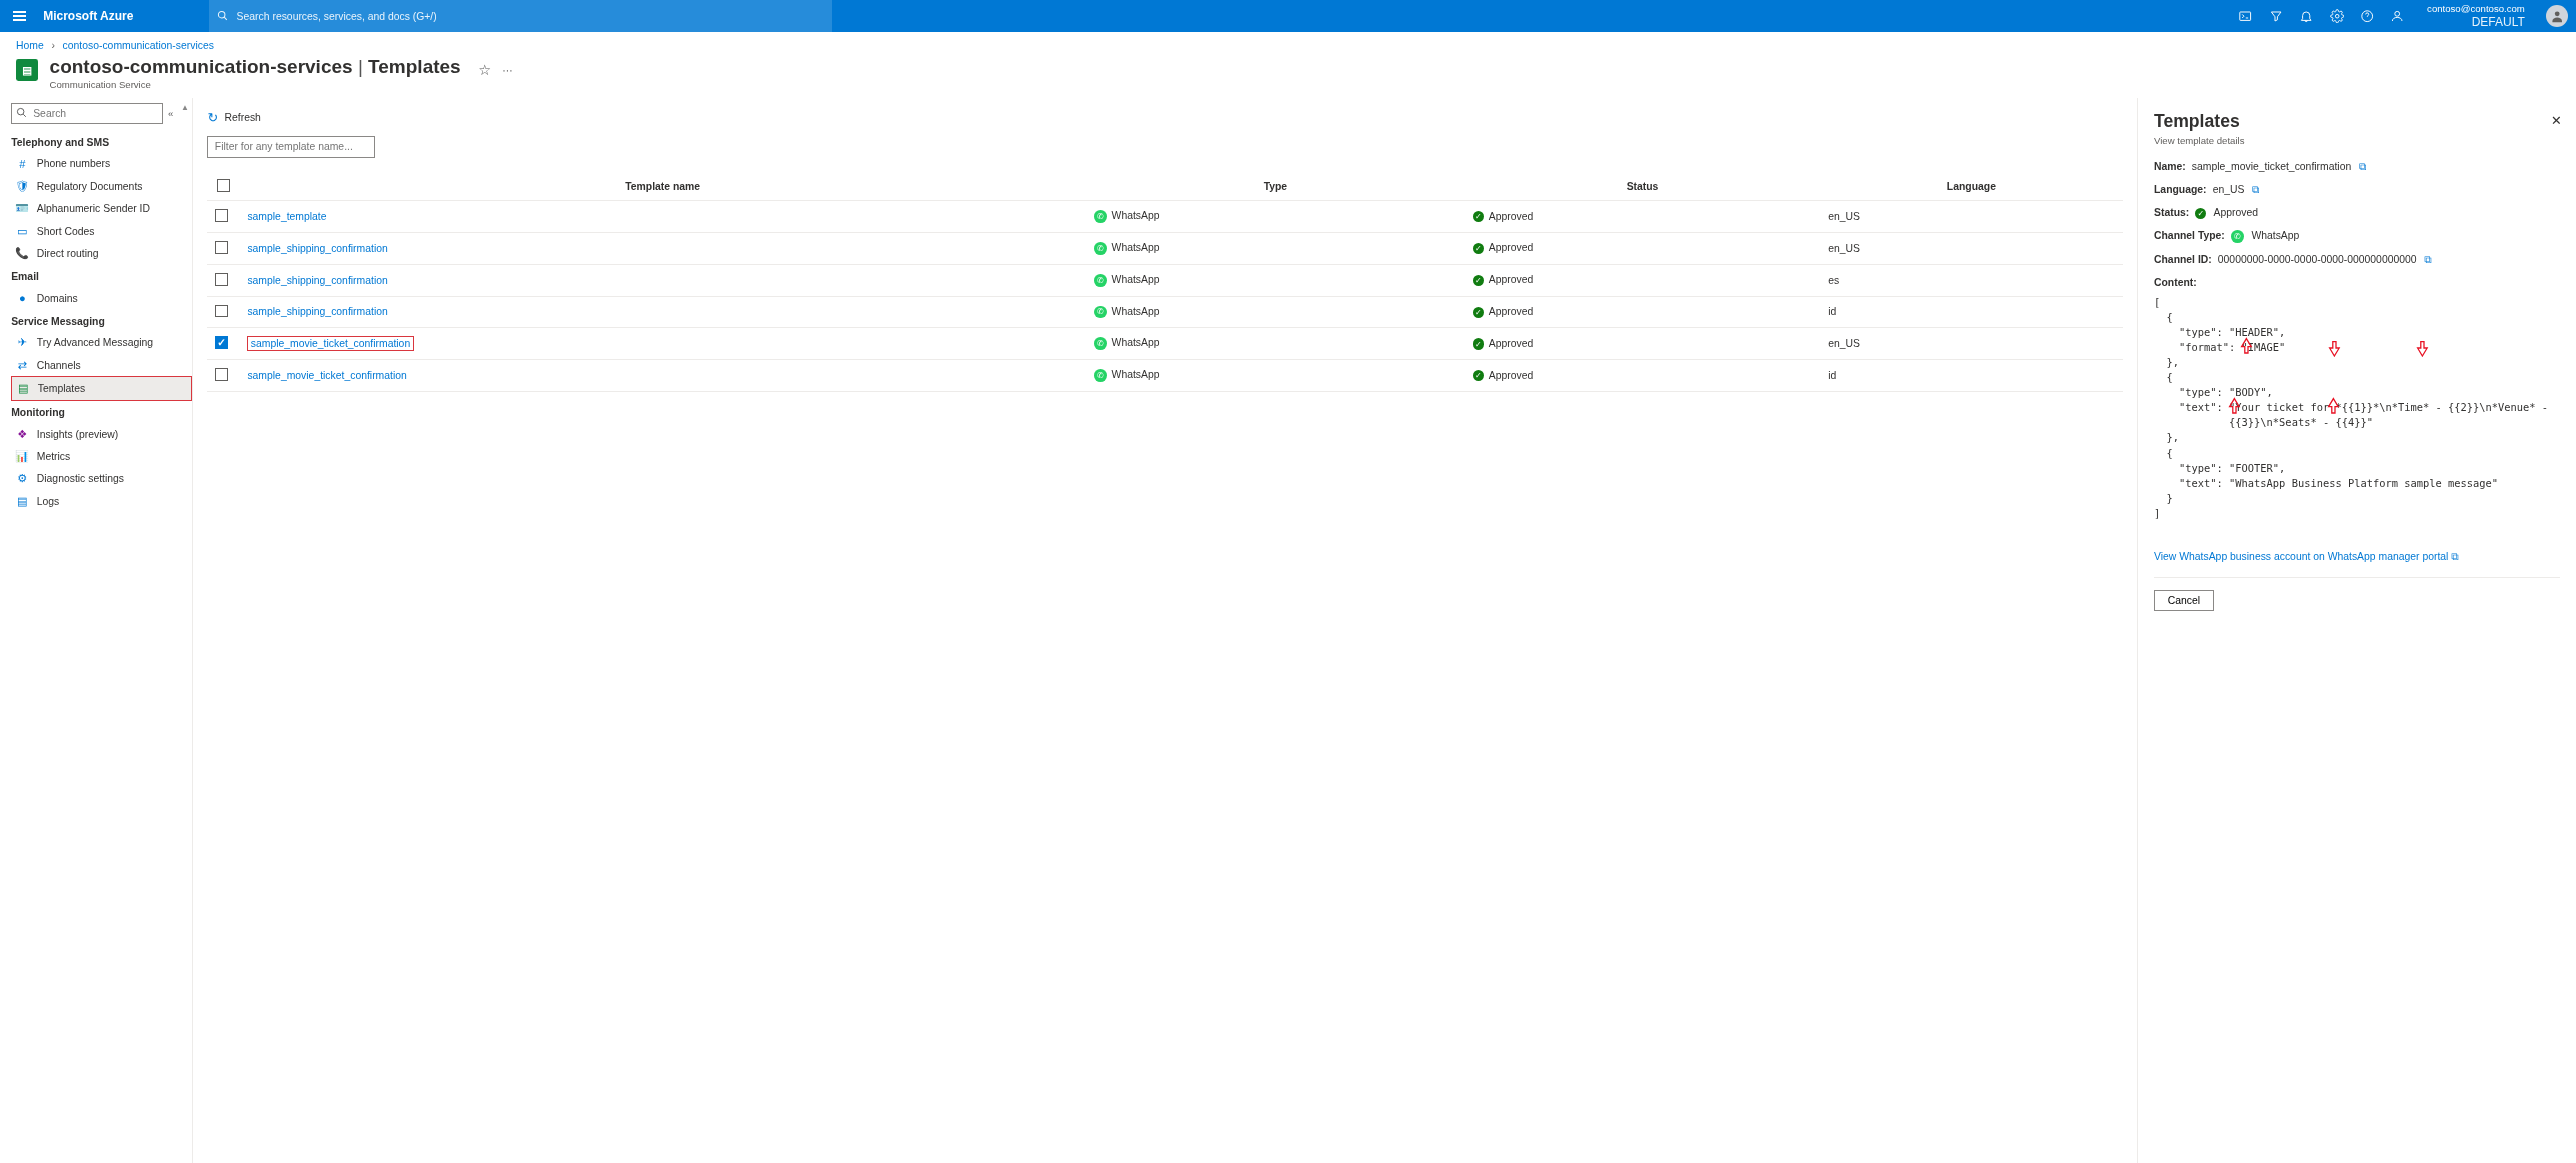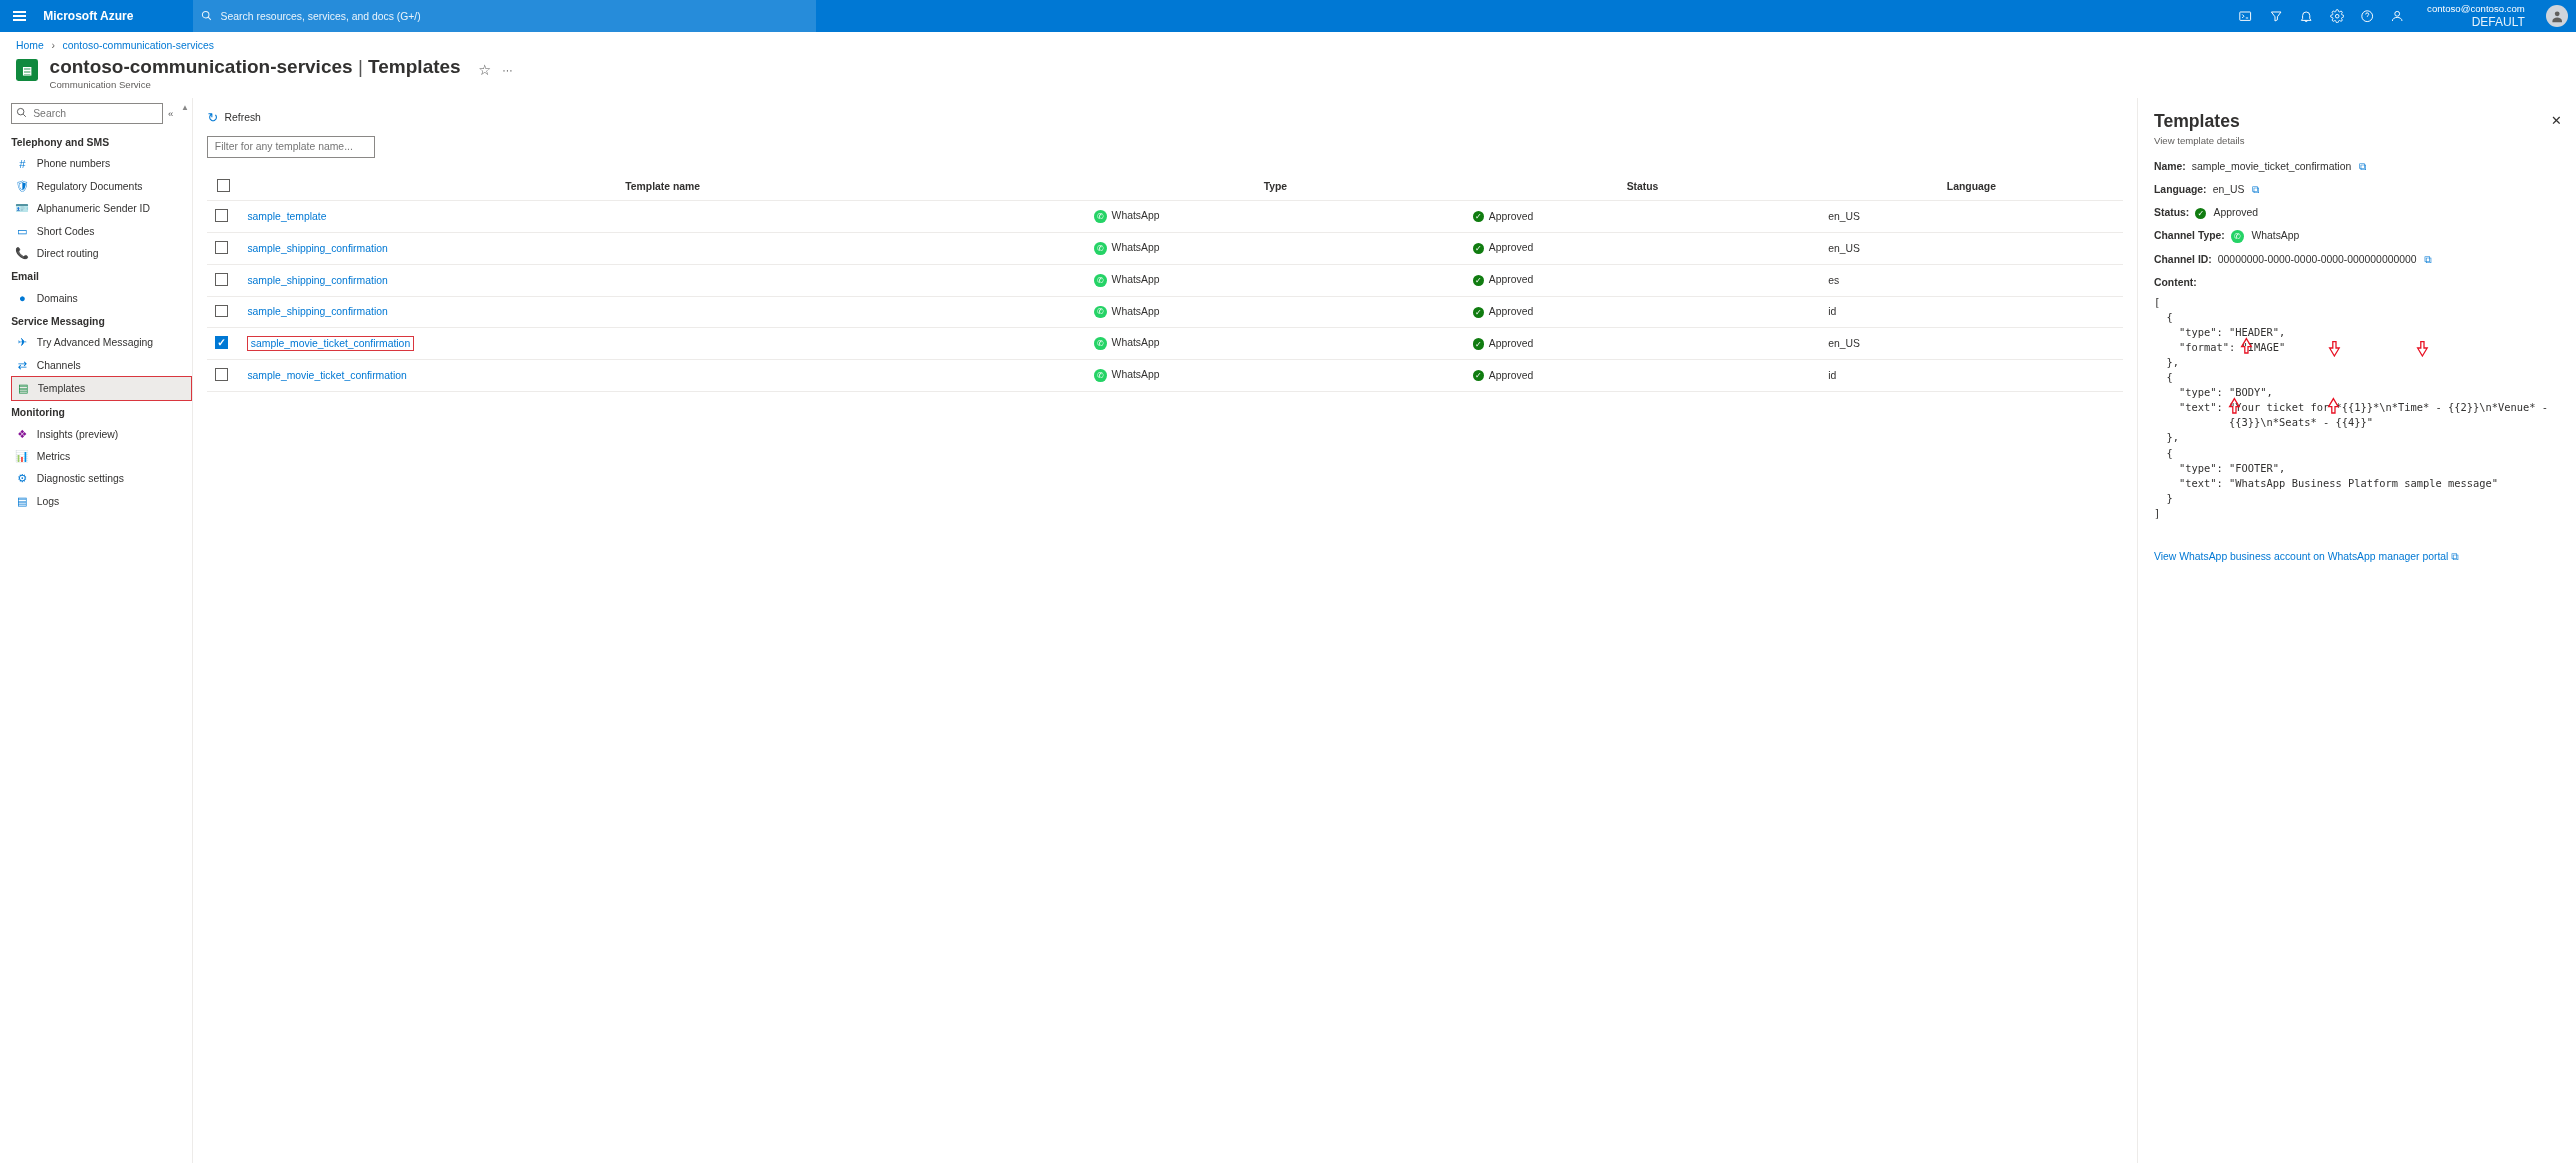--- a/index.html
+++ b/index.html
@@ -2,21 +2,21 @@
 <html style="font-size:12.8px"><head>
 <meta charset="utf-8">
 <style>
 * { box-sizing: border-box; margin: 0; padding: 0; }
 body { font-family: "Segoe UI", -apple-system, sans-serif; font-size: 10.4px; color: #323130; background: #fff; overflow: hidden; }
 
 
 .topbar { height: 32px; background: #0078d4; display: flex; align-items: center; padding: 0 8px; color: #fff; }
 .hamburger { width: 16px; height: 16px; cursor: pointer; display: flex; flex-direction: column; justify-content: center; gap: 2.4px; margin-right: 14.4px; margin-left: 4.8px;}
 .hamburger span { height: 1.6px; background: #fff; width: 12.8px; }
-.brand { font-weight: 600; font-size: 12px; margin-right: 60px; }
+.brand { font-weight: 600; font-size: 12px; margin-right: 76px; }
 .searchbox { flex: 0 0 623px; height: 39px; background: rgba(255,255,255,0.15); border-radius: 2.4px; display: flex; align-items: center; padding: 0 8px; color: #fff; }
 .searchbox .s-icon { margin-right: 8px; opacity: .9; }
 .searchbox input { background: transparent; border: none; outline: none; color: #fff; flex: 1; font-size: 10.4px; }
 .searchbox input::placeholder { color: rgba(255,255,255,0.9); }
 .topbar-right { margin-left: auto; display: flex; align-items: center; gap: 16px; }
 .topbar-icon { width: 14.4px; height: 14.4px; cursor: pointer; display: flex; align-items: center; justify-content: center; }
 .account { text-align: right; line-height: 1.2; font-size: 9.6px; margin-left: 6.4px; }
 .account .tenant { font-size: 12px; opacity: .9; }
 .avatar { width: 22.4px; height: 22.4px; border-radius: 50%; background: #cfd4db; margin-left: 4.8px; display:flex; align-items:center; justify-content:center; color:#605e5c; }
 
@@ -377,16 +377,19 @@
             <path d="M8 2 L14 12 L10 12 L10 20 L6 20 L6 12 L2 12 Z" fill="none" stroke="#e81123" stroke-width="1.6"></path>
           </svg>
         <svg style="position:absolute; left:173px; top:102px;" width="12.8" height="17.6" viewBox="0 0 16 22">
             <path d="M8 2 L14 12 L10 12 L10 20 L6 20 L6 12 L2 12 Z" fill="none" stroke="#e81123" stroke-width="1.6"></path>
           </svg>
       </div>
     </div>
 
     <a href="#" class="panel-link"><span>View WhatsApp business account on WhatsApp manager portal</span> ⧉</a>
 
+    <div class="panel-footer">
+      <button class="btn-cancel">Cancel</button>
+    </div>
   </div>
 
 </div>
 
 
 </body></html>

